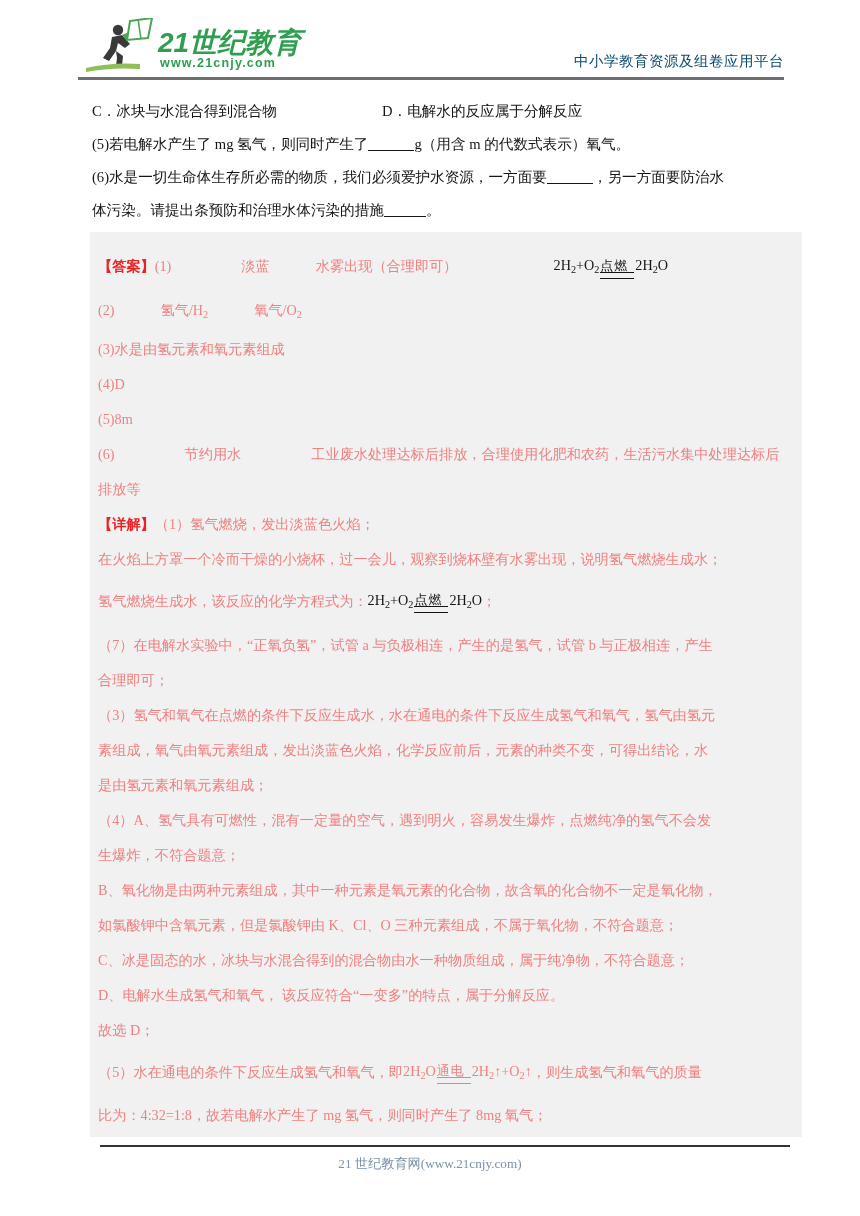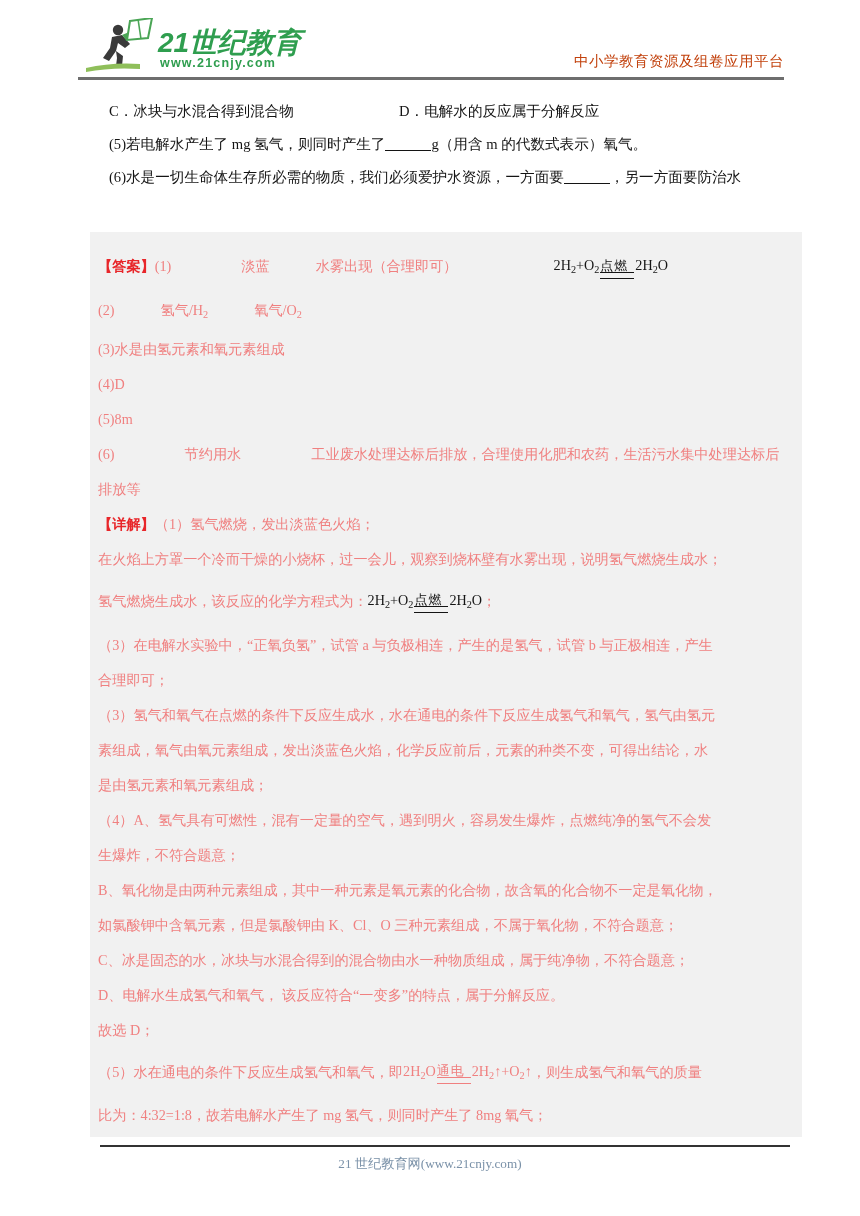--- a/index.html
+++ b/index.html
@@ -38,21 +38,21 @@
     height: 58px;
   }
   .logo svg { display:block; }
   .header-tagline {
     position: absolute;
     right: 0px;
     top: 38px;
     font-family: Liberation Mono, monospace;
     font-size: 14.5px;
     letter-spacing: 0.5px;
-    color: #c2410c;
+    color: #0c4a6e;
     white-space: nowrap;
   }
   .header-rule {
     position: absolute;
     left: 78px;
     top: 77px;
     width: 706px;
     height: 3px;
     background: #6e6e6e;
   }
@@ -62,21 +62,20 @@
     position: absolute;
     left: 92px;
     top: 95px;
     width: 700px;
   }
   .q-line {
     font-size: 14.6px;
     line-height: 33px;
     color: #141414;
     white-space: nowrap;
-    margin-left: 17px;
   }
   .opt-c { display: inline-block; width: 290px; }
   .blank {
     display: inline-block;
     border-bottom: 1px solid #141414;
     width: 46px;
     height: 14px;
     vertical-align: -2px;
   }
   .blank.sm { width: 42px; }
@@ -200,20 +199,23 @@
     </div>
 
     <div class="q-line">
       <span>(5)若电解水产生了 mg 氢气，则同时产生了</span><span class="blank"></span><span>g（用含 m 的代数式表示）氧气。</span>
     </div>
 
     <div class="q-line">
       <span>(6)水是一切生命体生存所必需的物质，我们必须爱护水资源，一方面要</span><span class="blank"></span><span>，另一方面要防治水</span>
     </div>
 
+    <div class="q-line">
+      <span>体污染。请提出条预防和治理水体污染的措施</span><span class="blank sm"></span><span>。</span>
+    </div>
   </div>
 
   <div class="answer-panel">
     <div class="answer-inner">
 
       <div class="a-line a-tall">
         <span class="tag">【答案】</span><span>(1)</span><span class="gap-lg"></span><span>淡蓝</span><span class="gap-md"></span><span>水雾出现（合理即可）</span><span class="gap-xl"></span><span class="eq eq-black"><span>2H</span><span class="sub">2</span><span>+O</span><span class="sub">2</span><span class="cond"><span class="cond-txt">点燃</span><span class="cond-bar"></span></span><span>2H</span><span class="sub">2</span><span>O</span></span>
       </div>
 
       <div class="a-line">
@@ -231,21 +233,21 @@
 
       <div class="a-line">
         <span class="tag">【详解】</span><span>（1）氢气燃烧，发出淡蓝色火焰；</span>
       </div>
       <div class="a-line">在火焰上方罩一个冷而干燥的小烧杯，过一会儿，观察到烧杯壁有水雾出现，说明氢气燃烧生成水；</div>
 
       <div class="a-line a-tall">
         <span>氢气燃烧生成水，该反应的化学方程式为：</span><span class="eq eq-black"><span>2H</span><span class="sub">2</span><span>+O</span><span class="sub">2</span><span class="cond"><span class="cond-txt">点燃</span><span class="cond-bar"></span></span><span>2H</span><span class="sub">2</span><span>O</span></span><span>；</span>
       </div>
 
-      <div class="a-line">（3）在电解水实验中，“正氧负氢”，试管 a 与负极相连，产生的是氢气，试管 b 与正极相连，产生</div>
+      <div class="a-line">（7）在电解水实验中，“正氧负氢”，试管 a 与负极相连，产生的是氢气，试管 b 与正极相连，产生</div>
       <div class="a-line">合理即可；</div>
 
       <div class="a-line">（3）氢气和氧气在点燃的条件下反应生成水，水在通电的条件下反应生成氢气和氧气，氢气由氢元</div>
       <div class="a-line">素组成，氧气由氧元素组成，发出淡蓝色火焰，化学反应前后，元素的种类不变，可得出结论，水</div>
       <div class="a-line">是由氢元素和氧元素组成；</div>
 
       <div class="a-line">（4）A、氢气具有可燃性，混有一定量的空气，遇到明火，容易发生爆炸，点燃纯净的氢气不会发</div>
       <div class="a-line">生爆炸，不符合题意；</div>
       <div class="a-line">B、氧化物是由两种元素组成，其中一种元素是氧元素的化合物，故含氧的化合物不一定是氧化物，</div>
       <div class="a-line">如氯酸钾中含氧元素，但是氯酸钾由 K、Cl、O 三种元素组成，不属于氧化物，不符合题意；</div>

